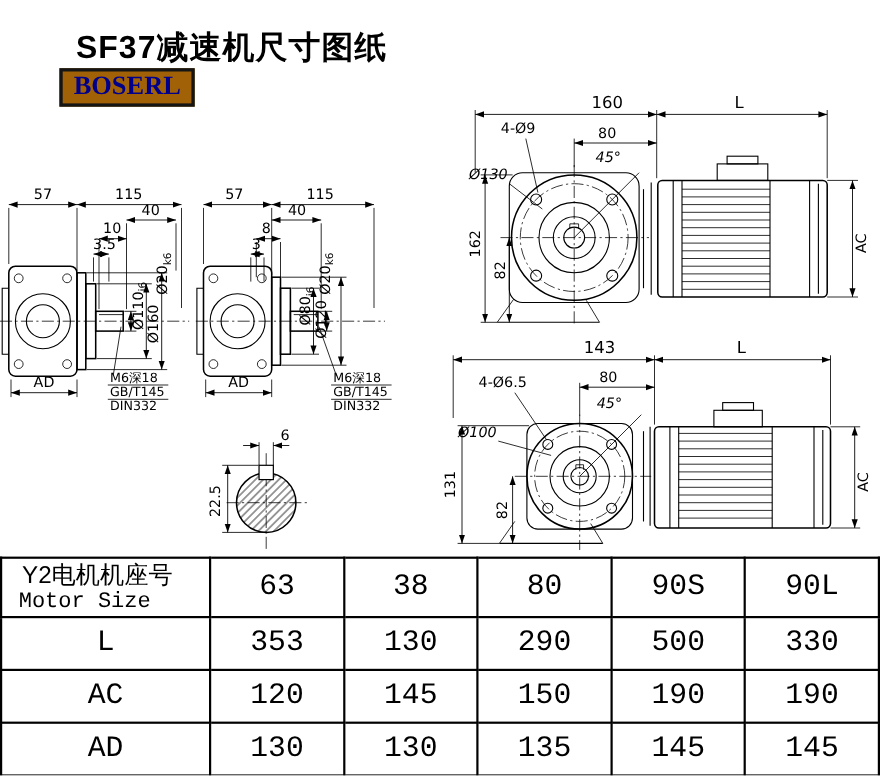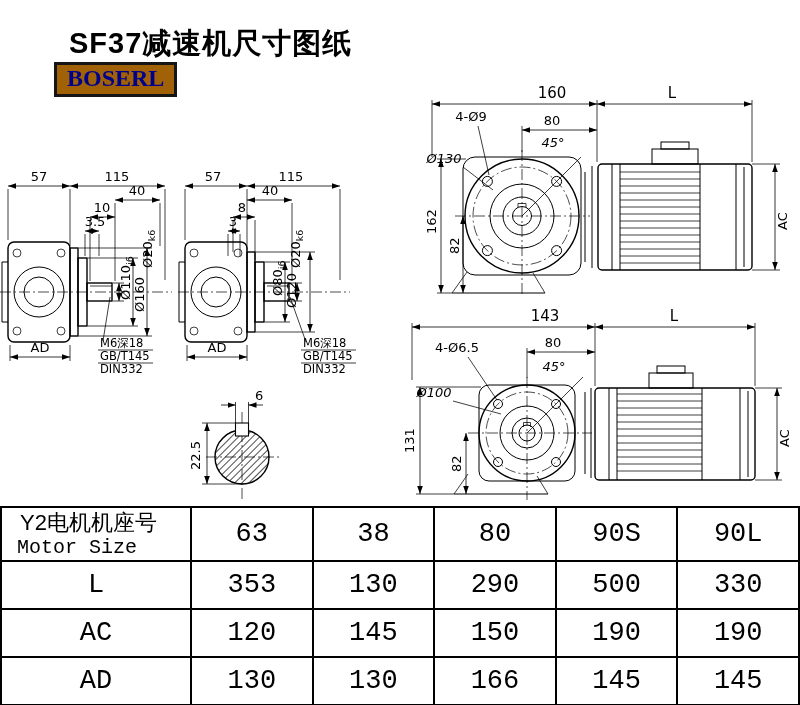--- a/index.html
+++ b/index.html
@@ -350,20 +350,20 @@
         <td>120</td>
         <td>145</td>
         <td>150</td>
         <td>190</td>
         <td>190</td>
       </tr>
       <tr class="dr">
         <th>AD</th>
         <td>130</td>
         <td>130</td>
-        <td>166</td>
+        <td>135</td>
         <td>145</td>
         <td>145</td>
       </tr>
     </tbody>
   </table>
 
 </div>
 
 </body></html>

